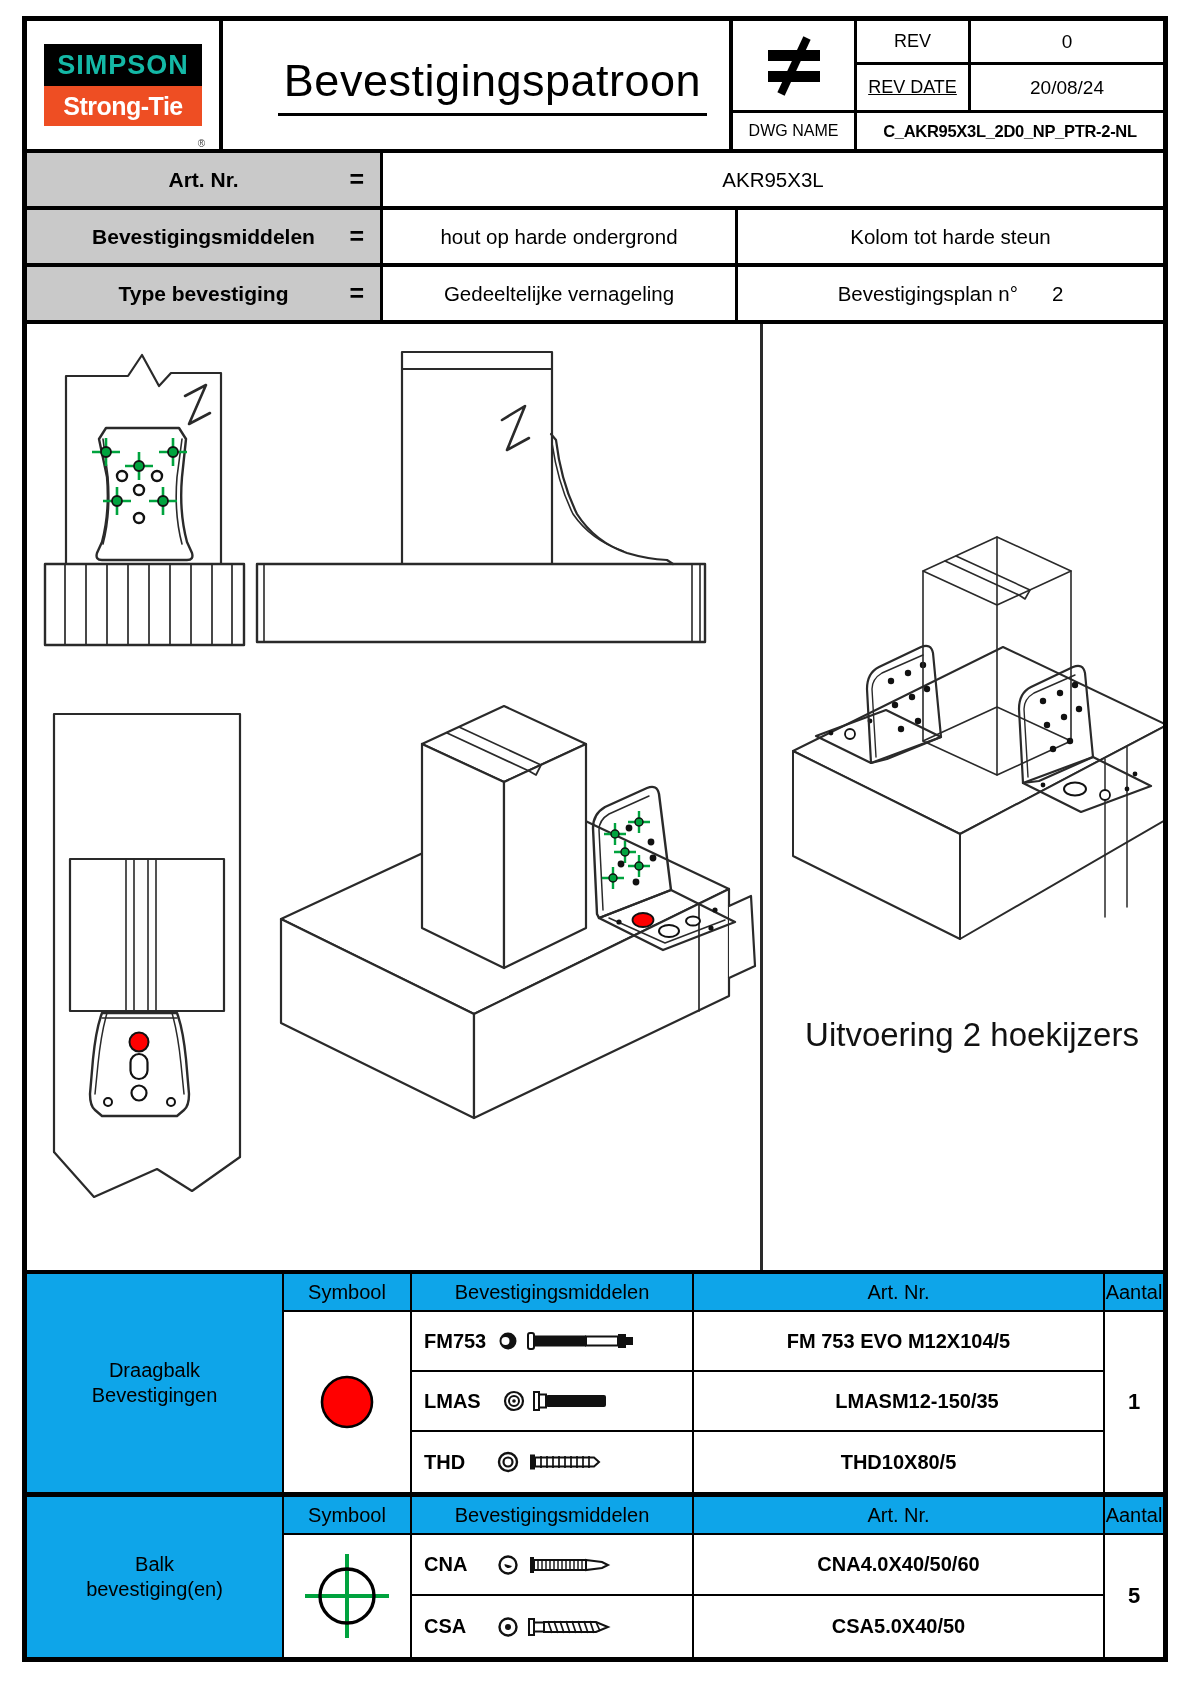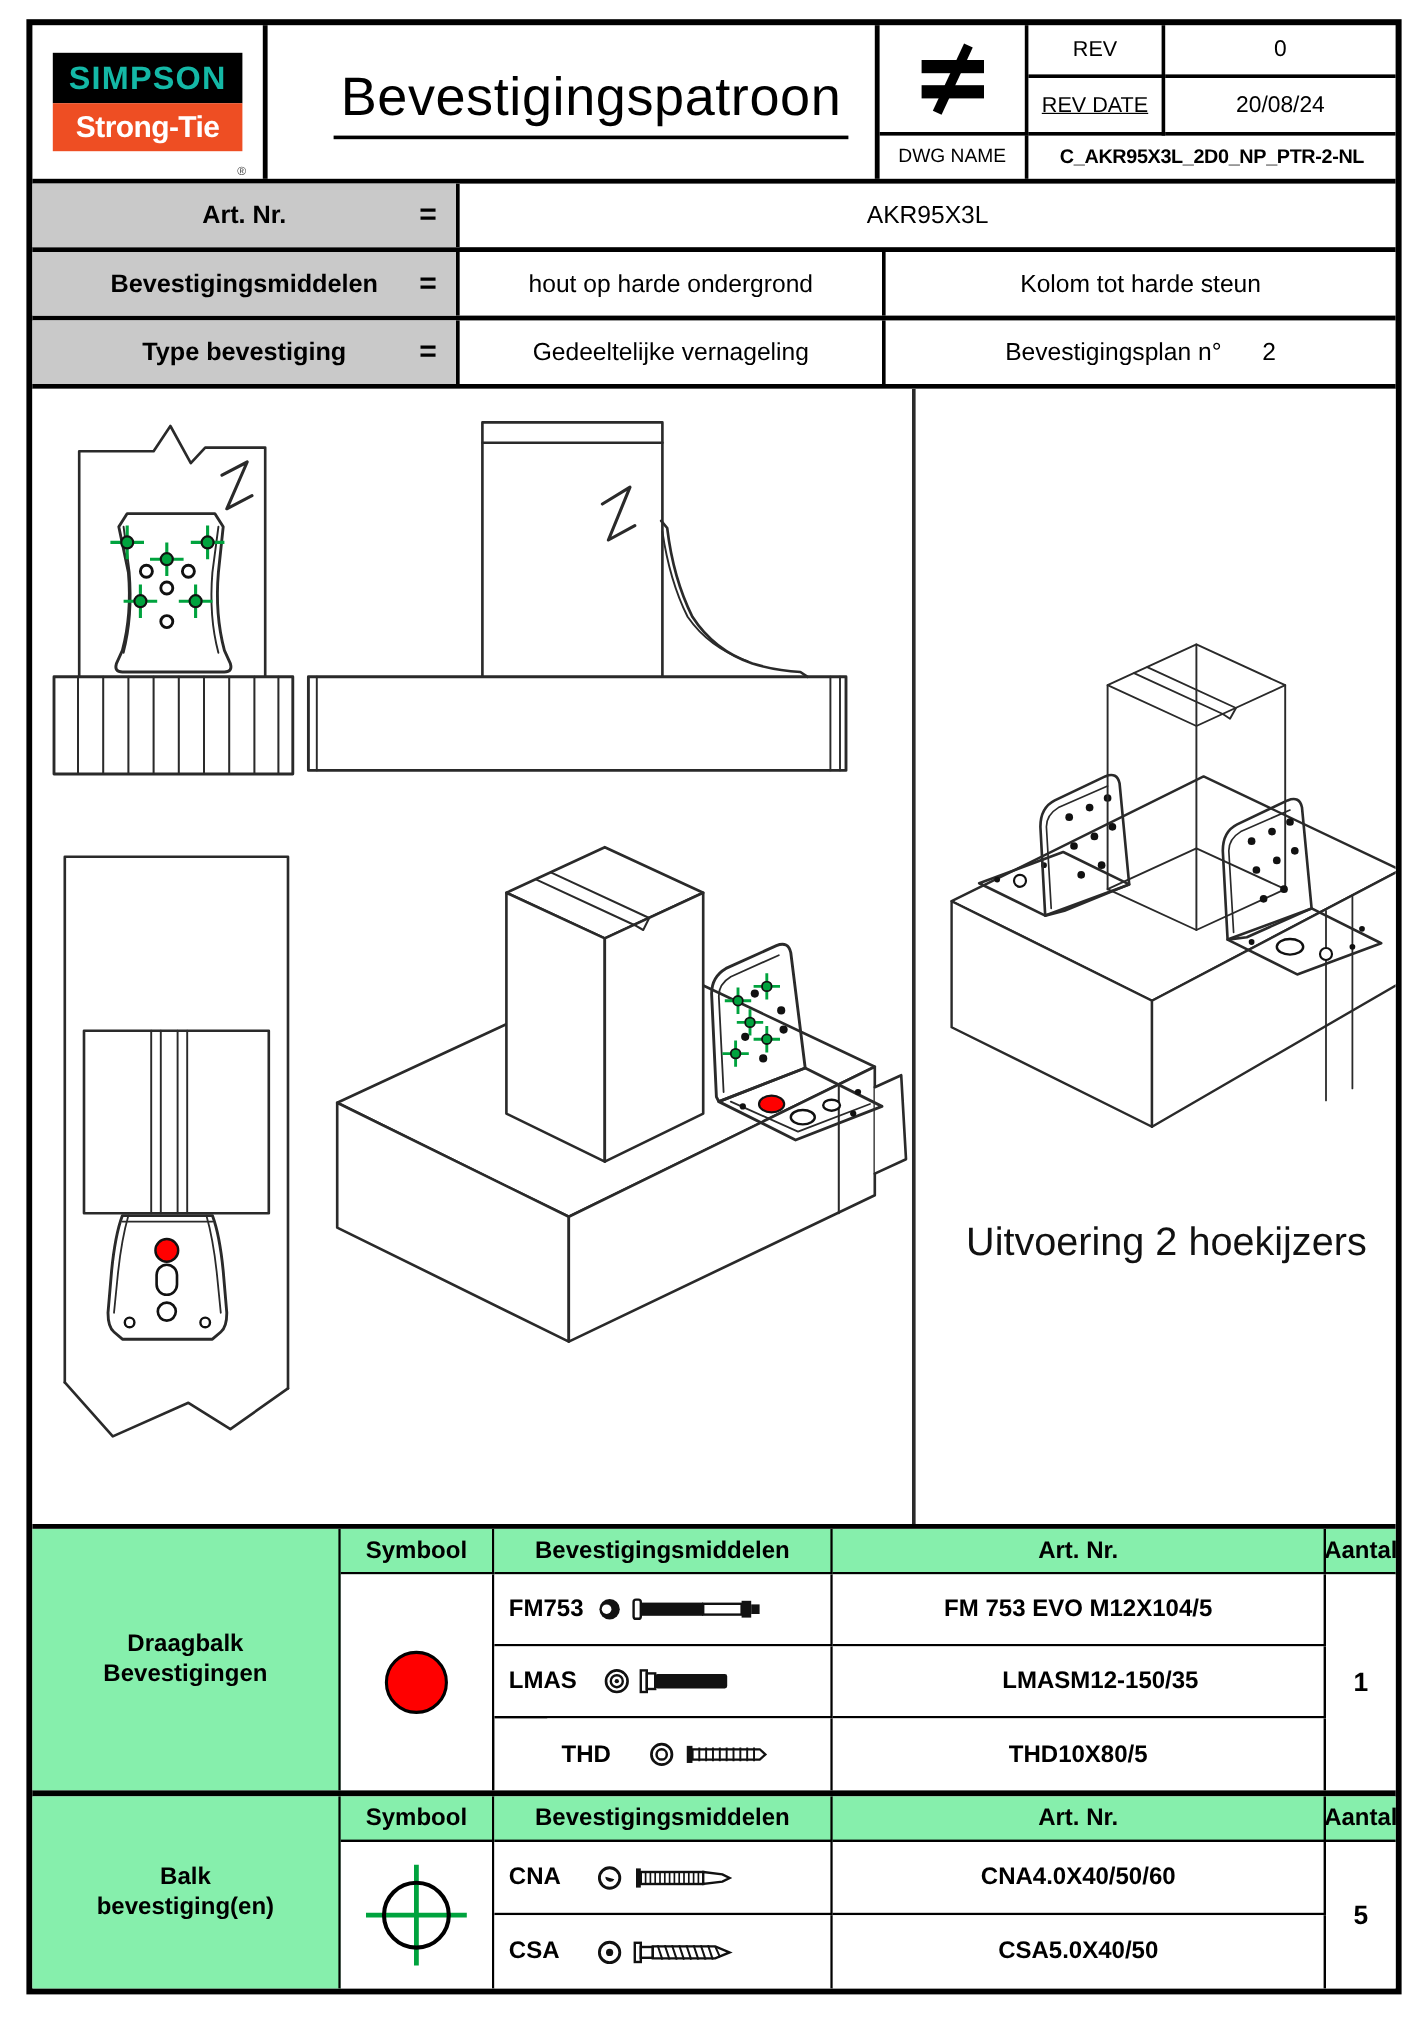--- a/index.html
+++ b/index.html
@@ -42,21 +42,21 @@
   .drawing-area{position:relative;flex:1 1 auto;border-bottom:4px solid #000;overflow:hidden;background:#fff;}
   .vdivider{position:absolute;left:733px;top:0;bottom:0;width:2.5px;background:#2a2a2a;}
   .dview{position:absolute;}
   .caption{position:absolute;font-size:33px;color:#111;text-align:center;}
   svg .ln{stroke:#2a2a2a;fill:none;stroke-linecap:round;stroke-linejoin:round;}
   
   .ftable{display:grid;grid-template-columns:257px 128px 282px 1fr 58px;flex:0 0 auto;}
   .ftable.g1{grid-template-rows:38px 60px 60px 60px;}
   .ftable.g2{grid-template-rows:38px 61px 61px;border-top:5px solid #000;}
   .fcell{border-right:2.5px solid #000;border-bottom:2.5px solid #000;display:flex;align-items:center;justify-content:center;box-sizing:border-box;background:#fff;}
-  .fcell.gray{background:#86efac;font-weight:bold;font-size:20px;}
+  .fcell.gray{background:#0ea5e9;font-weight:normal;font-size:20px;}
   .fcell.nbr{border-right:none;}
   .fcell.nbb{border-bottom:none;}
   .group-label{text-align:center;line-height:1.25;font-weight:bold;font-size:21px;}
   .group-label span{display:inline-block;width:180px;}
   .name-cell{justify-content:flex-start;padding-left:12px;gap:10px;}
   .fname{font-weight:bold;font-size:20px;min-width:62px;}
   .fart{font-weight:bold;font-size:20px;}
   .fqty{font-weight:bold;font-size:22px;}
   .hdr-aantal{font-size:19px;}
 </style>
@@ -352,21 +352,21 @@
         <circle cx="12" cy="14" r="9" fill="none" stroke="#111" stroke-width="2.2"></circle>
         <circle cx="12" cy="14" r="5" fill="none" stroke="#111" stroke-width="2"></circle>
         <circle cx="12" cy="14" r="1.8" fill="#111"></circle>
         <rect x="32" y="5" width="5" height="18" fill="#fff" stroke="#111" stroke-width="2"></rect>
         <rect x="37" y="7.5" width="7" height="13" fill="#fff" stroke="#111" stroke-width="2"></rect>
         <rect x="44" y="8" width="60" height="12" rx="2" fill="#111"></rect>
       </svg>
     </div>
     <div class="fcell fart" style="grid-row:3;grid-column:4;padding-left:37px;">LMASM12-150/35</div>
 
-    <div class="fcell name-cell nbb" style="grid-row:4;grid-column:3;margin-left:44px;">
+    <div class="fcell name-cell nbb" style="grid-row:4;grid-column:3;">
       <span class="fname">THD</span>
       <svg width="160" height="28" viewBox="0 0 160 28">
         <circle cx="12" cy="14" r="9" fill="none" stroke="#111" stroke-width="2.4"></circle>
         <circle cx="12" cy="14" r="4.5" fill="none" stroke="#111" stroke-width="2.2"></circle>
         <rect x="34" y="6.5" width="5" height="15" fill="#111"></rect>
         <path d="M39 9.5 H98 L103 14 L98 18.5 H39 Z" fill="#fff" stroke="#111" stroke-width="2"></path>
         <path d="M45 8 V20 M51 8 V20 M57 8 V20 M63 8 V20 M69 8 V20 M75 8 V20 M81 8 V20 M87 8 V20 M93 8 V20" stroke="#111" stroke-width="1.7"></path>
       </svg>
     </div>
     <div class="fcell fart nbb" style="grid-row:4;grid-column:4;">THD10X80/5</div>

